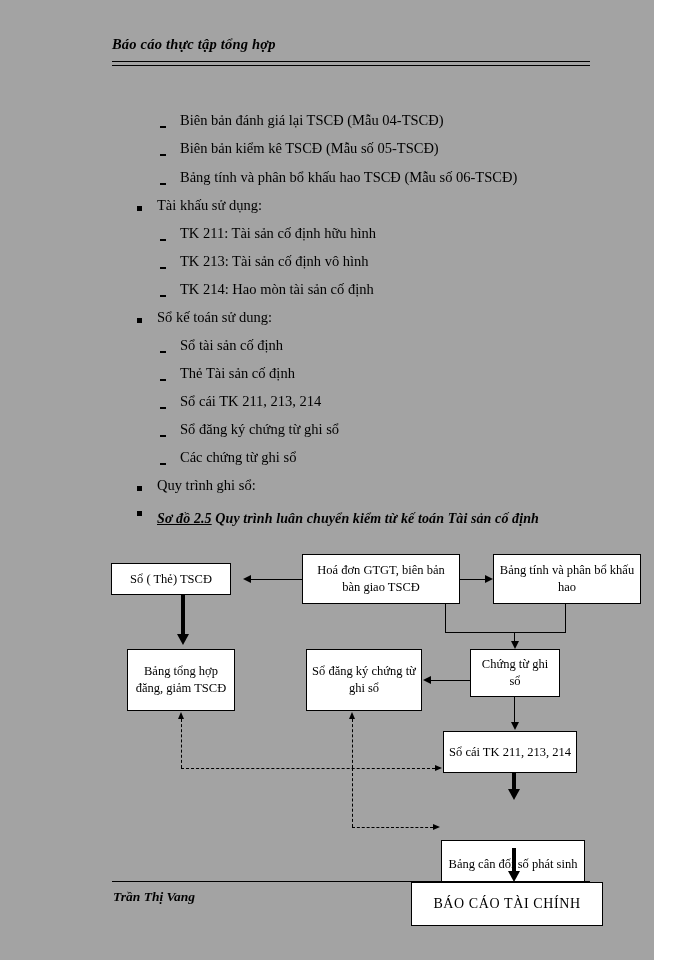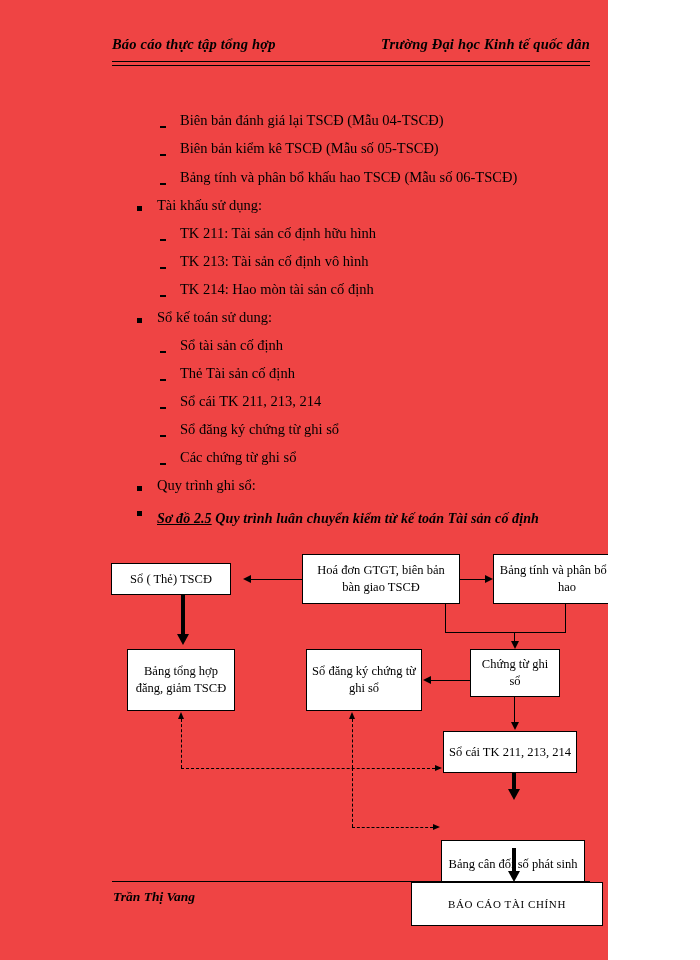--- a/index.html
+++ b/index.html
@@ -6,24 +6,24 @@
     margin: 0;
     padding: 0;
     background: #ffffff;
   }
   body {
     font-family: "Liberation Serif", "DejaVu Serif", serif;
     color: #000000;
   }
   #page {
     position: relative;
-    width: 608px;
+    width: 654px;
     height: 960px;
     overflow: hidden;
-    background: #ef4444;
+    background: #a3a3a3;
   }
 
   
   .header {
     position: absolute;
     left: 112px;
     top: 36px;
     width: 478px;
     height: 24px;
   }
@@ -194,33 +194,32 @@
     position: absolute;
     left: 411px;
     top: 882px;
     width: 192px;
     height: 44px;
     border: 1px solid #000;
     box-sizing: border-box;
     display: flex;
     align-items: center;
     justify-content: center;
-    font-size: 11px;
+    font-size: 14px;
     letter-spacing: 0.6px;
     background: #fff;
   }
 </style>
 </head>
 <body>
 
 <div id="page">
 
   <div class="header">
     <div class="header-left">Báo cáo thực tập tổng hợp</div>
-    <div class="header-right">Trường Đại học Kinh tế quốc dân</div>
   </div>
   <div class="header-rule"></div>
 
   <div class="content">
     <div class="li lvl2" style="top:115px">
       <span class="bullet"></span>
       <span class="txt">Biên bản đánh giá lại TSCĐ (Mẫu 04-TSCĐ)</span>
     </div>
     <div class="li lvl2" style="top:143px">
       <span class="bullet"></span>

